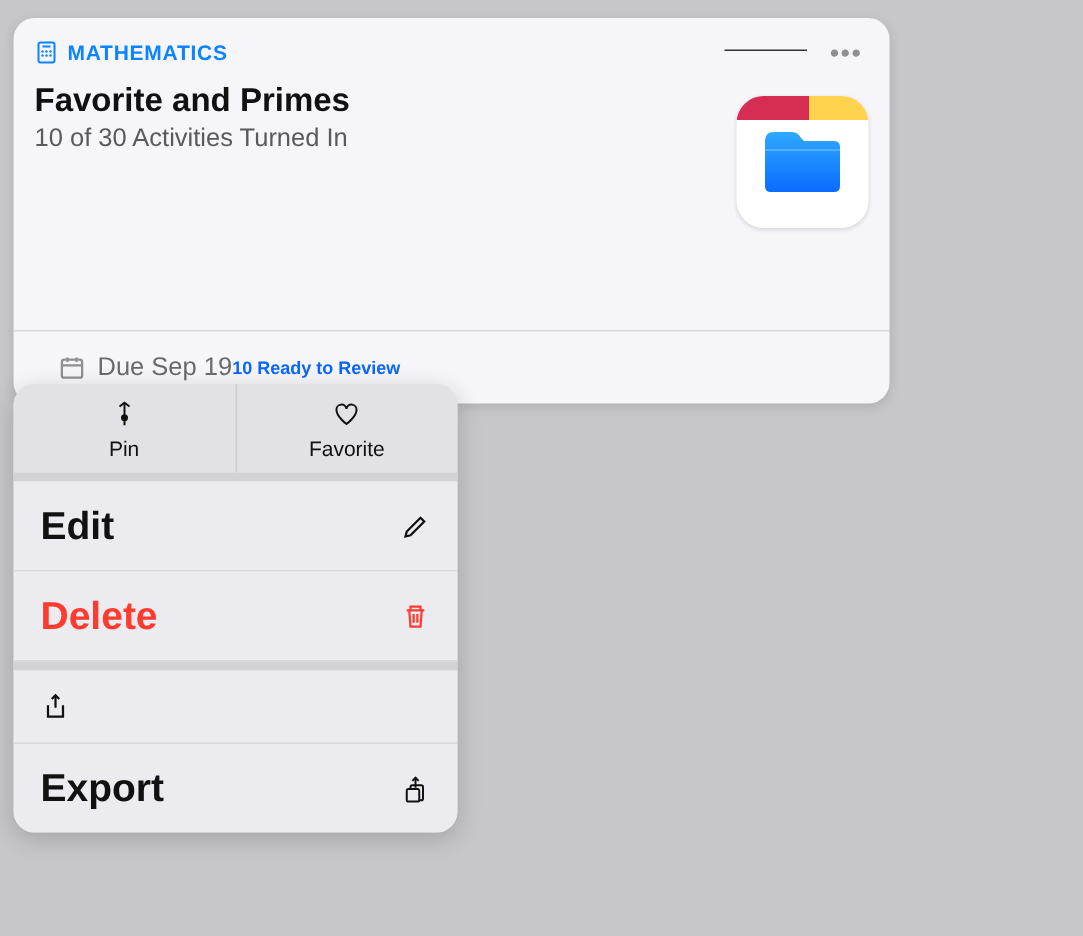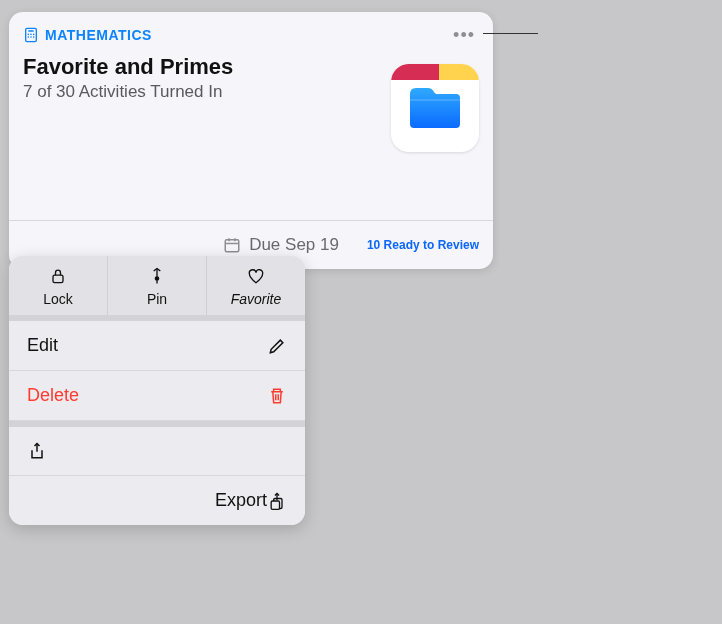--- a/index.html
+++ b/index.html
@@ -12,21 +12,21 @@
       background: #c7c7c9;
       width: 722px;
       height: 624px;
       position: relative;
     }
 
     .card {
       position: absolute;
       left: 9px;
       top: 12px;
-      width: 484px;
+      width: 584px;
       background: #f6f5f9;
       border-radius: 14px;
       box-shadow: 0 2px 8px rgba(0,0,0,0.12);
       overflow: hidden;
     }
 
     .card-hdr-row {
       display: flex;
       align-items: center;
       justify-content: space-between;
@@ -94,25 +94,24 @@
       border-top-right-radius: 18px;
     }
 
     .folder-icon svg { display: block; }
 
     .card-spacer { height: 106px; }
 
     .card-footer {
       display: flex;
       align-items: center;
-      justify-content: flex-end;
+      justify-content: flex-start;
       border-top: 1px solid #d8d7dd;
-      padding: 14px 14px;
+      padding: 14px 30px;
       margin-top: 12px;
-      gap: 28px;
     }
 
     .due {
       display: flex;
       align-items: center;
       gap: 8px;
       color: #6a6a6e;
       font-size: 17px;
     }
 
@@ -158,39 +157,40 @@
       flex-direction: column;
       align-items: center;
       justify-content: center;
       gap: 2px;
       padding: 10px 0 8px 0;
       font-size: 14px;
       color: #111;
       cursor: pointer;
       border-right: 1px solid #cfced3;
     }
-    .top-btn:last-child { border-right: none; font-style: italic; }
+    .top-btn:last-child { border-right: none; }
 
     .menu-sep {
       height: 6px;
       background: #d3d2d7;
     }
 
     .menu-item {
       display: flex;
       align-items: center;
       justify-content: space-between;
       padding: 14px 18px;
-      font-size: 18px;
+      font-size: 26px;
       color: #111;
       cursor: pointer;
       border-bottom: 1px solid #d8d7dd;
       background: #ecebef;
-    }
-    .menu-item:last-child { border-bottom: none; justify-content: flex-end; }
+      font-weight: bold;
+    }
+    .menu-item:last-child { border-bottom: none; }
     .menu-item.destructive { color: #ff3b30; }
     .menu-item.destructive .mi-icon { color: #ff3b30; }
 
     .mi-icon { color: #111; }
     .mi-icon svg { display: block; }
 
   </style>
 </head>
 <body>
 
@@ -208,21 +208,21 @@
           <line x1="12" y1="15" x2="12" y2="15" stroke-linecap="round" stroke-width="2.4"></line>
           <line x1="16" y1="15" x2="16" y2="15" stroke-linecap="round" stroke-width="2.4"></line>
         </svg>
       </span>
       <span>MATHEMATICS</span>
     </div>
     <div class="more-btn">•••</div>
   </div>
 
   <div class="title">Favorite and Primes</div>
-  <div class="subtitle">7 of 30 Activities Turned In</div>
+  <div class="subtitle">10 of 30 Activities Turned In</div>
 
   <div class="app-icon">
     <span class="folder-icon">
       <svg width="58" height="48" viewBox="0 0 58 48">
         <defs>
           <linearGradient id="fg" x1="0" y1="0" x2="0" y2="1">
             <stop offset="0%" stop-color="#2fa9ff"></stop>
             <stop offset="100%" stop-color="#0a6bff"></stop>
           </linearGradient>
         </defs>
@@ -247,29 +247,20 @@
       <span>Due Sep 19</span>
     </div>
     <div class="review-link">10 Ready to Review</div>
   </div>
 </div>
 
 <div class="callout"></div>
 
 <div class="menu">
   <div class="top-row">
-    <div class="top-btn">
-      <span>
-        <svg width="20" height="20" viewBox="0 0 24 24" fill="none" stroke="#111" stroke-width="1.6">
-          <rect x="6" y="11" width="12" height="9" rx="2"></rect>
-          <path d="M9 11 V8 a3 3 0 0 1 6 0 V11"></path>
-        </svg>
-      </span>
-      <span>Lock</span>
-    </div>
     <div class="top-btn">
       <span>
         <svg width="20" height="20" viewBox="0 0 24 24" fill="none" stroke="#111" stroke-width="1.6">
           <path d="M12 3 L12 13"></path>
           <path d="M8 6 L12 3 L16 6"></path>
           <circle cx="12" cy="15" r="2" fill="#111"></circle>
           <line x1="12" y1="17" x2="12" y2="21"></line>
         </svg>
       </span>
       <span>Pin</span>

